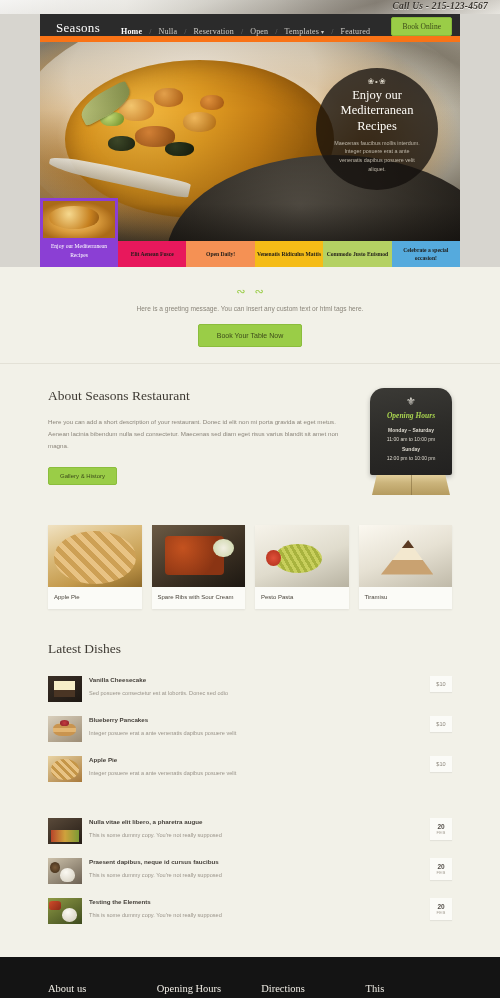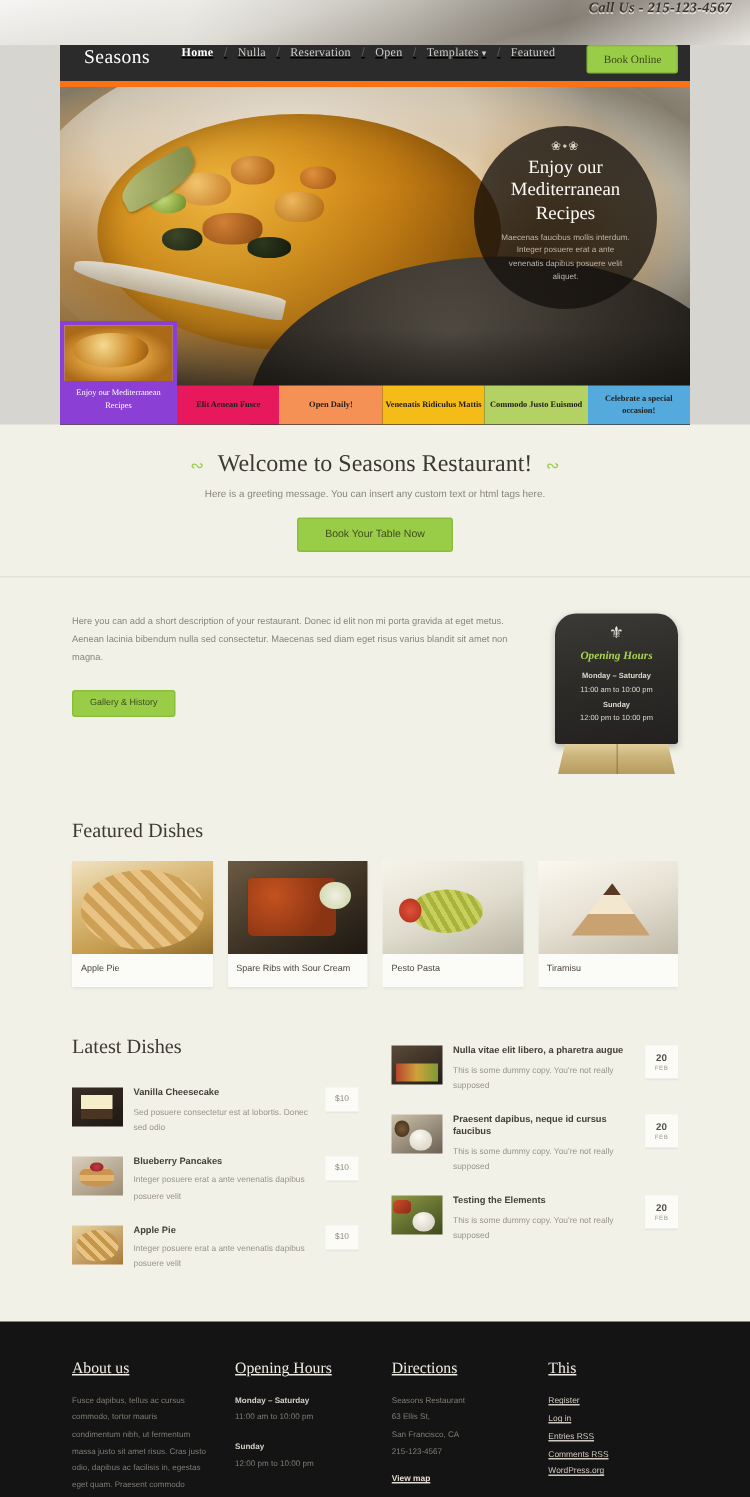--- a/index.html
+++ b/index.html
@@ -9,21 +9,21 @@
     font-family: "Liberation Sans", sans-serif;
     -webkit-font-smoothing: antialiased;
   }
   body { width: 500px; overflow-x: hidden; }
 
   .serif { font-family: "Liberation Serif", serif; }
 
   
   .topbar {
     position: relative;
-    height: 30px;
+    height: 14px;
     background: linear-gradient(100deg,#d8d6d0 0%,#e8e6e0 25%,#bfbcb4 55%,#8d8a82 75%,#dad8d2 100%);
     overflow: hidden;
   }
   .topbar .streak {
     position: absolute; left: 0; top: 0; width: 100%; height: 100%;
     background: linear-gradient(165deg, rgba(255,255,255,.75) 0%, rgba(210,208,200,.3) 40%, rgba(120,110,98,.45) 70%, rgba(240,238,232,.6) 100%);
   }
   .phone {
     position: absolute; right: 12px; top: 1px;
     font-family: "Liberation Serif", serif;
@@ -32,30 +32,30 @@
     text-shadow: 0 1px 0 rgba(255,255,255,.6);
   }
 
   
   .headerwrap { position: relative; background: #d7d5cf; }
   .navbar {
     position: relative;
     margin: 0 40px;
     background: #2b2b2b;
     height: 28px;
-    display: flex; align-items: flex-start;
-    border-bottom: 4px solid #f97316;
+    display: flex; align-items: flex-end;
+    border-bottom: 6px solid #f97316;
     z-index: 6;
   }
   .logo {
     font-family: "Liberation Serif", serif;
     color: #fff; font-size: 13px; font-weight: normal;
     padding: 0 14px 0 16px; letter-spacing: .3px;
   }
-  .navmenu { display: flex; align-items: center; gap: 0; flex: 1; text-decoration: underline; }
+  .navmenu { display: flex; align-items: center; gap: 0; flex: 1; }
   .navmenu a {
     font-family: "Liberation Serif", serif;
     color: #cfcdc8; font-size: 8px; text-decoration: none;
     padding: 0 7px; letter-spacing: .2px; white-space: nowrap;
   }
   .navmenu a.active { color: #fff; font-weight: bold; }
   .navsep { color: #5c5c5c; font-size: 8px; }
   .navmenu .caret { font-size: 6px; margin-left: 2px; }
   .bookonline {
     background: #9acd47; color: #3c4a18;
@@ -263,21 +263,21 @@
   .img-pesto::after { content:""; position:absolute; left:20%; top:30%; width:52%; height:48%; border-radius:50%;
     background: repeating-linear-gradient(60deg,#c8cf5c 0 3px,#a8b33e 3px 6px); }
   .img-pesto::before { content:""; position:absolute; left:12%; top:40%; width:16%; height:26%; border-radius:50%;
     background: radial-gradient(circle,#e0513a,#ad2d19); z-index:2; }
   .img-tira { background: linear-gradient(160deg,#fbf8f0 0%,#e6e1d3 50%,#c0baa9 100%); }
   .img-tira::after { content:""; position:absolute; left:24%; top:24%; width:56%; height:56%;
     background: linear-gradient(180deg,#5a3a22 0 22%,#f3e8cf 22% 58%,#c9a271 58% 100%);
     clip-path: polygon(0 100%, 52% 0, 100% 100%); }
 
   
-  .cols { display: flex; gap: 22px; padding: 8px 0 26px; }
+  .cols { display: flex; gap: 22px; padding: 8px 0 26px; flex-direction: column; }
   .col { flex: 1; }
   .lrow { display: flex; gap: 7px; align-items: flex-start; padding: 7px 0; }
   .lthumb { width: 34px; height: 26px; flex-shrink: 0; position: relative; overflow: hidden; }
   .lbody { flex: 1; min-width: 0; }
   .ltitle { font-size: 6.2px; font-weight: bold; color: #45403a; line-height: 1.4; margin-bottom: 3px; }
   .ldesc { font-size: 5.6px; color: #9a948a; line-height: 1.8; }
   .price, .datebox {
     width: 22px; flex-shrink: 0; background: #fbfbf7;
     text-align: center; padding: 5px 1px;
     box-shadow: 0 1px 1px rgba(0,0,0,.06);
@@ -311,21 +311,21 @@
   .t-veg::before { content:""; position:absolute; left:4%; top:10%; width:34%; height:36%;
     background: linear-gradient(135deg,#cf4c2a,#8c2a17); border-radius:30%; z-index:2; }
 
   
   footer { background: #141414; color: #9a948b; padding: 26px 48px 22px; }
   .fcols { display: flex; gap: 18px; }
   .fcol { flex: 1; }
   .fcol.about-col { flex: 1.05; }
   .fcol h4 {
     font-family: "Liberation Serif", serif;
-    font-size: 10.5px; font-weight: normal; color: #efece4; margin-bottom: 11px; text-decoration: underline;
+    font-size: 10.5px; font-weight: normal; color: #efece4; margin-bottom: 11px;
   }
   .fcol p, .fcol .fline { font-size: 5.4px; line-height: 2.05; color: #827c73; }
   .fline.hd { color: #d6d1c7; font-weight: bold; }
   .fgap { height: 8px; }
   .flink {
     display: block; font-size: 5.6px; line-height: 2.1;
     color: #cfc9bf; text-decoration: underline; text-underline-offset: 1px;
   }
   .viewmap {
     display: inline-block; margin-top: 7px; font-size: 5.6px;
@@ -397,47 +397,46 @@
           <div class="tab" style="background: rgb(180, 209, 99);">Commodo Justo Euismod</div>
           <div class="tab" style="background: rgb(85, 170, 221);">Celebrate a special occasion!</div>
         </div>
       </div>
   </div>
 </div>
 
 <section class="welcome">
   <h2 class="serif">
     <span class="squig">∾</span>
-    <span>Welcome to Seasons Restaurant!</span>
     <span class="squig">∾</span>
   </h2>
   <p>Here is a greeting message. You can insert any custom text or html tags here.</p>
   <a class="btn-green" href="#">Book Your Table Now</a>
 </section>
 
 <section class="wrap about">
   <div class="about-left">
+    <h3 class="sect serif">About Seasons Restaurant</h3>
     <p>Here you can add a short description of your restaurant. Donec id elit non mi porta gravida at eget metus. Aenean lacinia bibendum nulla sed consectetur. Maecenas sed diam eget risus varius blandit sit amet non magna.</p>
     <a class="btn-sm" href="#">Gallery &amp; History</a>
   </div>
   <div class="sign">
     <div class="board">
       <div class="fleur">⚜</div>
       <div class="board-title">Opening Hours</div>
       <div class="board-line b">Monday – Saturday</div>
       <div class="board-line">11:00 am to 10:00 pm</div>
       <div class="board-line b">Sunday</div>
       <div class="board-line">12:00 pm to 10:00 pm</div>
     </div>
     <div class="stand"></div>
   </div>
 </section>
 
 <section class="wrap featured">
-  <h3 class="sect serif">Featured Dishes</h3>
   <div class="fgrid" id="featured-grid">
       <div class="fcard">
         <div class="fimg img-pie"></div>
         <div class="fcap">Apple Pie</div>
       </div>
       <div class="fcard">
         <div class="fimg img-ribs"></div>
         <div class="fcap">Spare Ribs with Sour Cream</div>
       </div>
       <div class="fcard">

